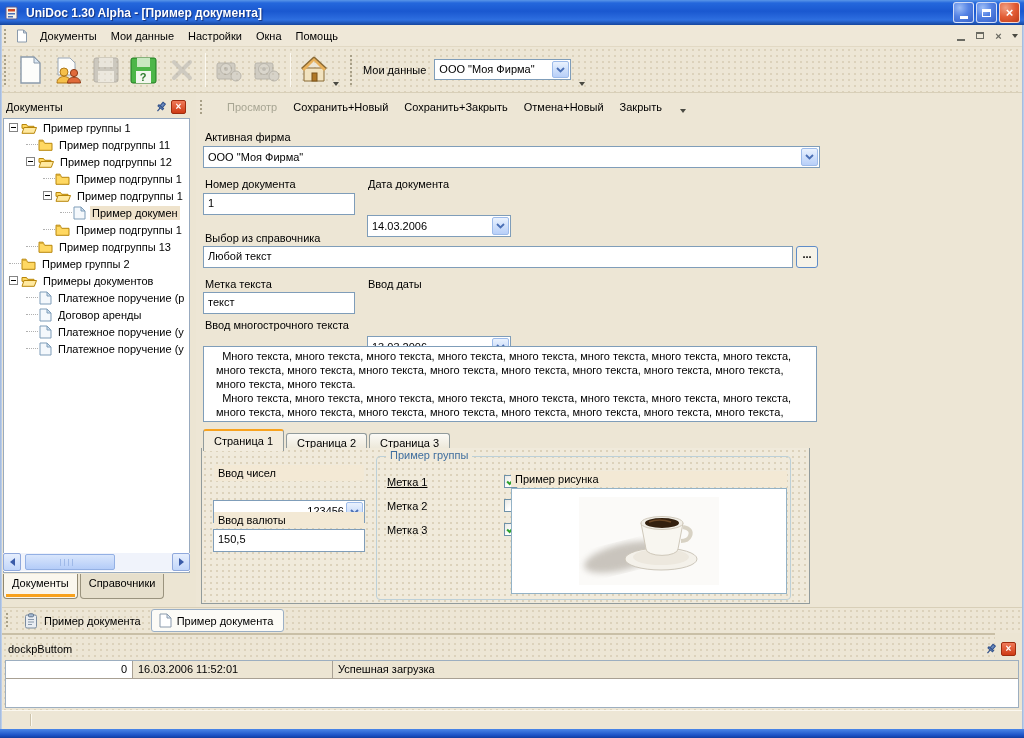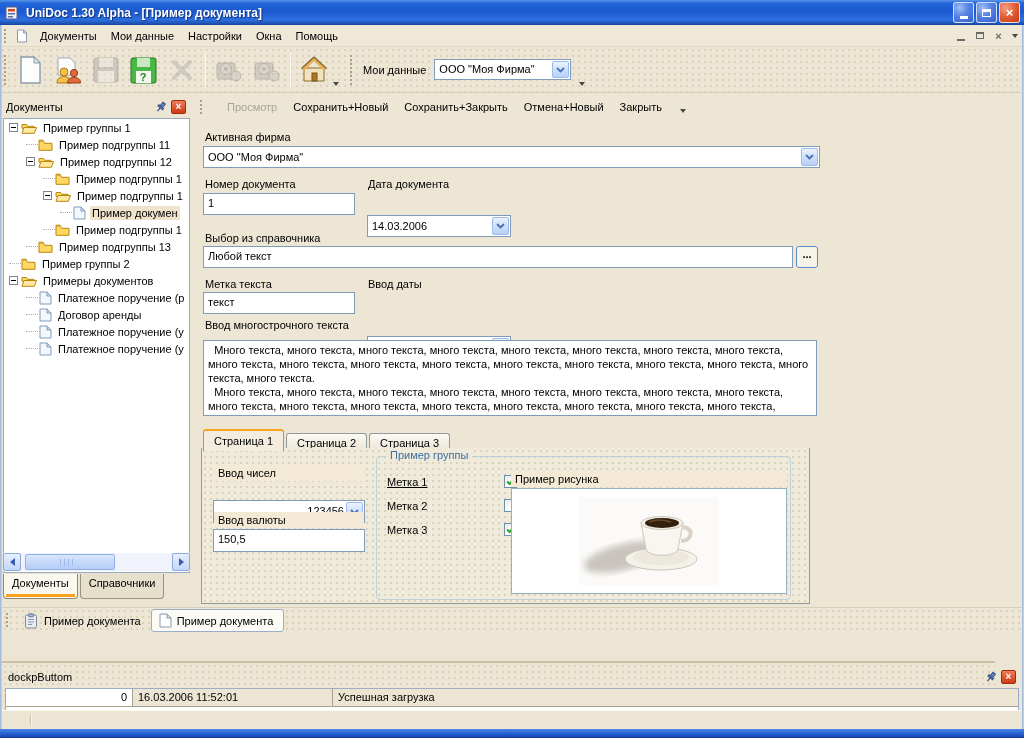--- a/index.html
+++ b/index.html
@@ -111,21 +111,21 @@
     border-top:1px solid #D8CFB8; display:flex; align-items:center; }
   #wintab-caption { display:flex; align-items:center; margin-left:10px; }
   #wintab-caption span.lbl { margin-left:5px; }
   #wintab-button { display:flex; align-items:center; margin-left:10px; height:23px; padding:0 10px 0 6px;
     background:#FCFBF6; border:1px solid #9AAFC6; border-radius:3px; }
   #wintab-button span.lbl { margin-left:5px; }
 
   
   #dock-bottom { left:2px; top:633px; width:993px; height:77px; background:#EDE6D5;
     background-image:radial-gradient(#DCD2BB 0.8px, transparent 1px); background-size:6px 6px;
-    border-top:2px solid #C9BFA6;margin-top:28px; }
+    border-top:2px solid #C9BFA6; }
   #dock-header { left:4px; top:4px; width:1012px; height:19px; display:flex; align-items:center; padding:0 2px; }
   #dock-title { flex:1; }
   #dock-grid { left:3px; top:25px; width:1014px; height:48px; background:#fff; border:1px solid #9CAEC0; }
   .grid-row { display:flex; height:18px; border-bottom:1px solid #A8A093; }
   .grid-cell { border-right:1px solid #A8A093; padding:2px 5px; background:#ECE5D3; white-space:nowrap; overflow:hidden; }
   .grid-cell.num { width:127px; background:#fff; text-align:right; }
   .grid-cell.time { width:200px; }
   .grid-cell.msg { flex:1; border-right:none; }
 
   
@@ -495,21 +495,21 @@
     <div class="xp-combo abs" style="left:171px;top:199px;width:144px;height:22px">
       <span class="val" style="top:4px">13.03.2006</span>
       <span class="combo-btn">
           <svg width="9" height="6" viewBox="0 0 9 6">
             <path d="M1 1 L4.5 4.5 L8 1" stroke="#4A6FB5" stroke-width="1.8" fill="none"></path>
           </svg>
         </span>
     </div>
 
     <span class="form-label" style="left:9px;top:226px">Ввод многострочного текста</span>
-    <div class="xp-input" style="left:7px;top:247px;width:614px;height:76px;white-space:pre-wrap;line-height:14px;padding:2px 4px">  Много текста, много текста, много текста, много текста, много текста, много текста, много текста, много текста, много текста, много текста, много текста, много текста, много текста, много текста, много текста, много текста, много текста, много текста.
+    <div class="xp-input" style="left:7px;top:253px;width:614px;height:76px;white-space:pre-wrap;line-height:14px;padding:2px 12px">  Много текста, много текста, много текста, много текста, много текста, много текста, много текста, много текста, много текста, много текста, много текста, много текста, много текста, много текста, много текста, много текста, много текста, много текста.
   Много текста, много текста, много текста, много текста, много текста, много текста, много текста, много текста, много текста, много текста, много текста, много текста, много текста, много текста, много текста, много текста,</div>
 
     <div id="page-tabs">
         <div class="page-tab active">Страница 1</div>
         <div class="page-tab">Страница 2</div>
         <div class="page-tab">Страница 3</div>
       </div>
     <div id="tab-page">
       <span class="banner" style="left:12px;top:17px;width:150px">Ввод чисел</span>
       <div class="xp-combo abs" style="left:11px;top:52px;width:152px;height:23px">

